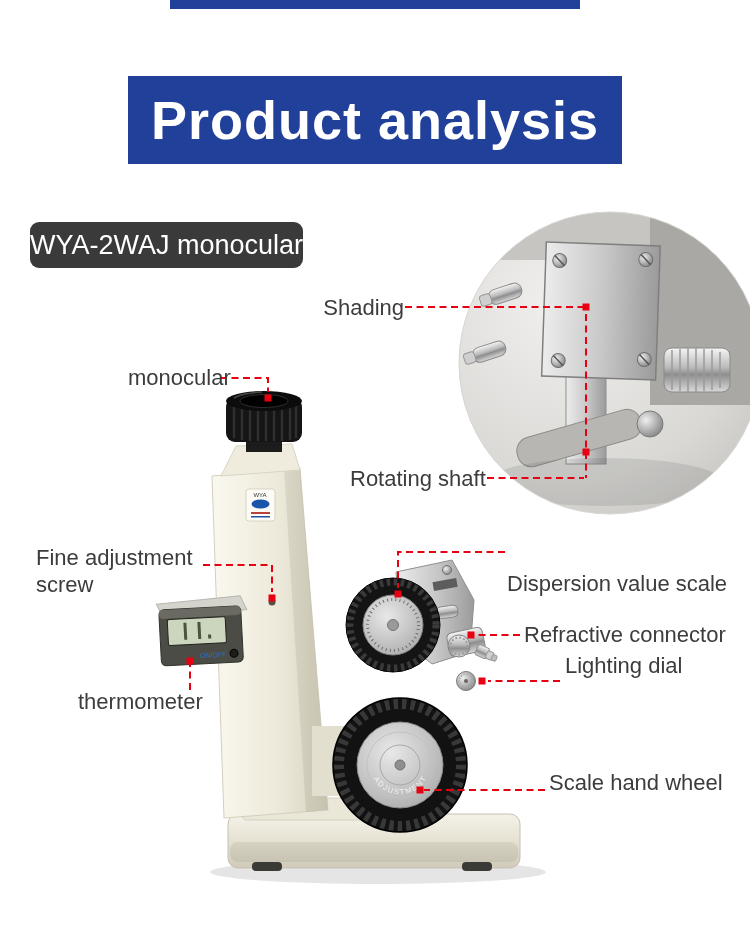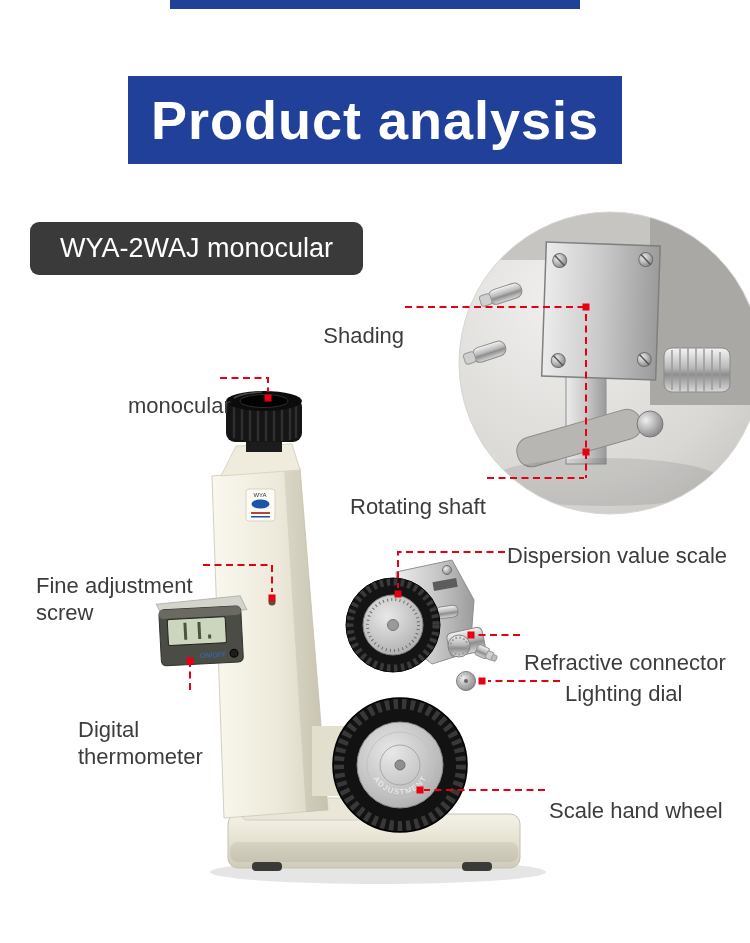--- a/index.html
+++ b/index.html
@@ -15,31 +15,31 @@
   .banner{
     position:absolute;left:128px;top:56px;width:494px;height:88px;
     background:var(--banner_bg,#20409a);
     display:flex;align-items:center;justify-content:center;margin-top:20px;
   }
   .banner h1{
     margin:0;color:var(--banner_text,#ffffff);
     font-size:54px;font-weight:bold;letter-spacing:1px;white-space:nowrap;
   }
   .tag{
-    position:absolute;left:30px;top:222px;height:53px;
+    position:absolute;left:30px;top:222px;height:46px;
     background:var(--tag_bg,#3a3a3a);border-radius:9px;
-    display:inline-flex;align-items:center;padding:0 30px;
+    display:inline-flex;align-items:center;padding:0 0;
   }
   .tag span{
     color:var(--tag_text,#ffffff);font-size:27px;white-space:nowrap;
   }
   .illus{position:absolute;left:0;top:0;}
   .lbl{
     position:absolute;font-size:22px;line-height:27px;
-    color:var(--label_text,#3c3c3c);white-space:nowrap;margin-top:28px;
+    color:var(--label_text,#3c3c3c);white-space:nowrap;
   }
   .ann{stroke:var(--annotation,#e60012);}
   .annfill{fill:var(--annotation,#e60012);}
 </style>
 </head>
 <body>
 
 <div class="canvas">
 
   <div class="top-bar"></div>
@@ -253,33 +253,32 @@
       <rect x="416.5" y="786.5" width="7" height="7"></rect>
     </g>
   </svg>
 
   <div class="lbl" style="left:318px;top:294px;width:86px;text-align:right;">Shading</div>
 
   <div class="lbl" style="left:128px;top:364px;">monocular</div>
 
   <div class="lbl" style="left:350px;top:465px;text-align:center;">Rotating shaft</div>
 
-  <div class="lbl" style="left:507px;top:514px;text-align:right;">Dispersion value scale</div>
+  <div class="lbl" style="left:507px;top:570px;text-align:right;">Dispersion value scale</div>
 
   <div class="lbl" style="left:36px;top:544px;">
     <div>Fine adjustment</div>
     <div>screw</div>
   </div>
 
   <div class="lbl" style="left:524px;top:621px;">Refractive connector</div>
 
   <div class="lbl" style="left:565px;top:652px;">Lighting dial</div>
 
   <div class="lbl" style="left:78px;top:688px;">
-    <div>Digital</div>
     <div>thermometer</div>
   </div>
 
   <div class="lbl" style="left:549px;top:769px;">
     <div>Scale hand wheel</div>
   </div>
 
 </div>
 
 </body></html>

